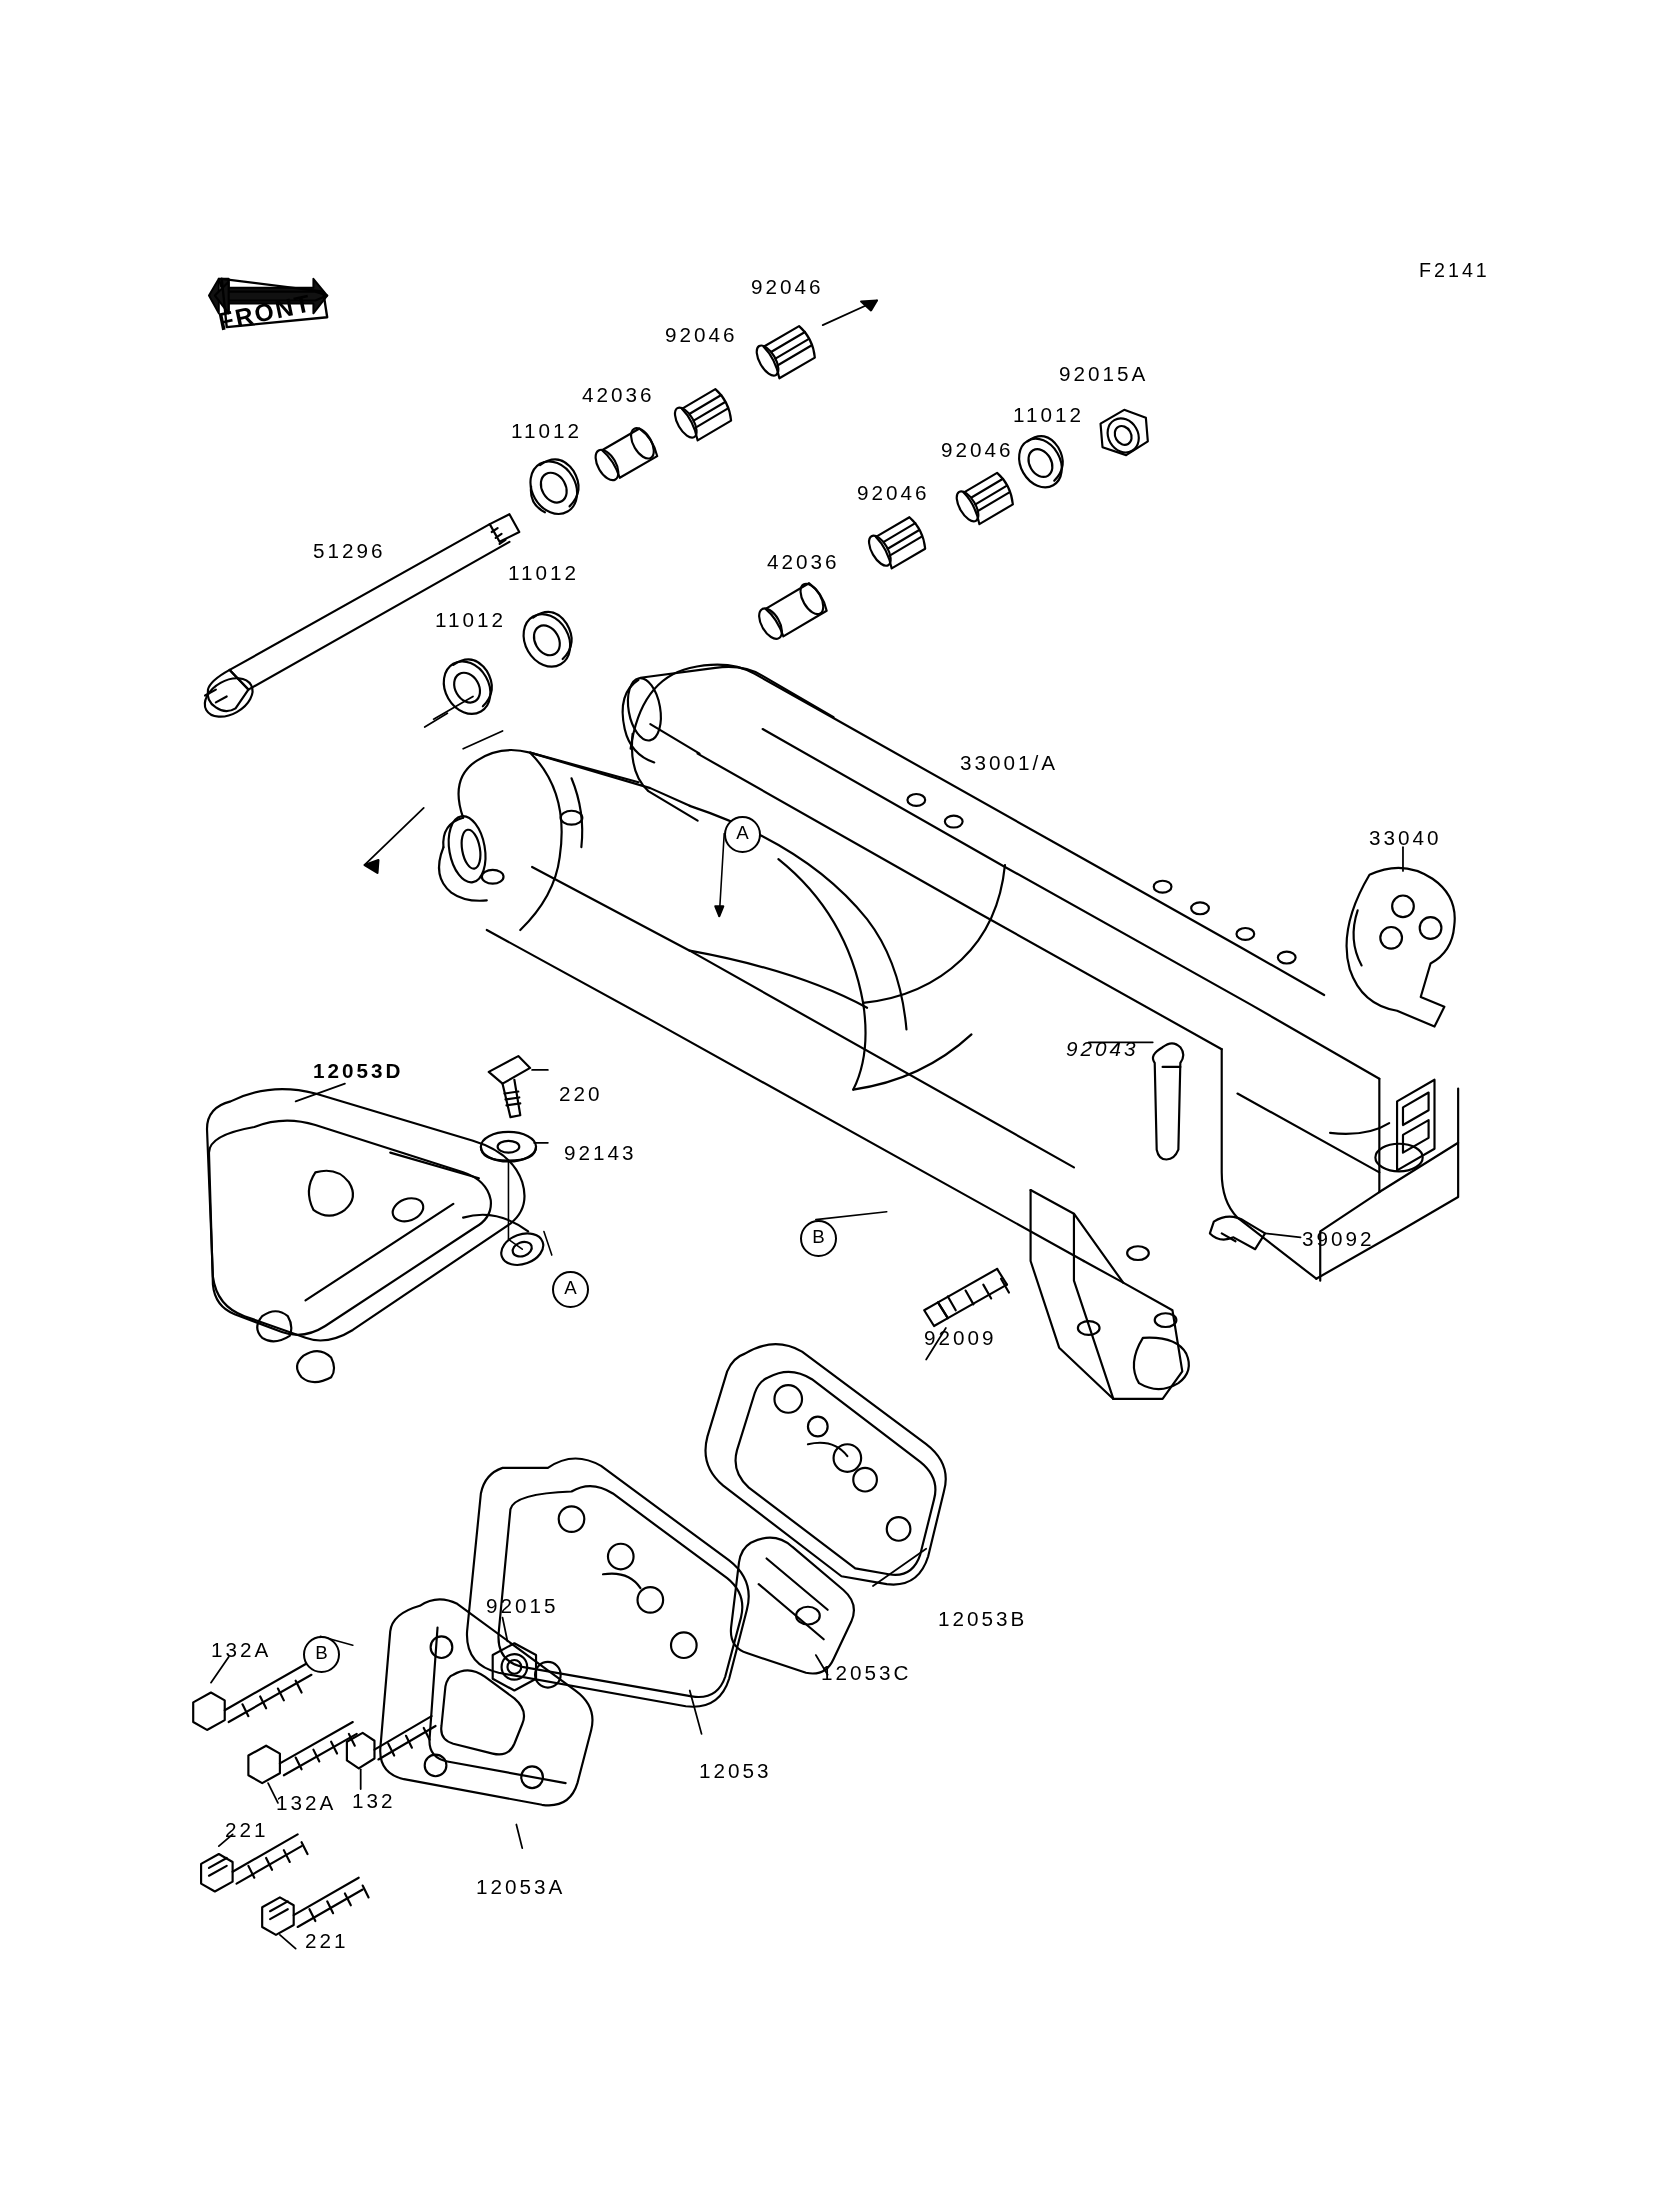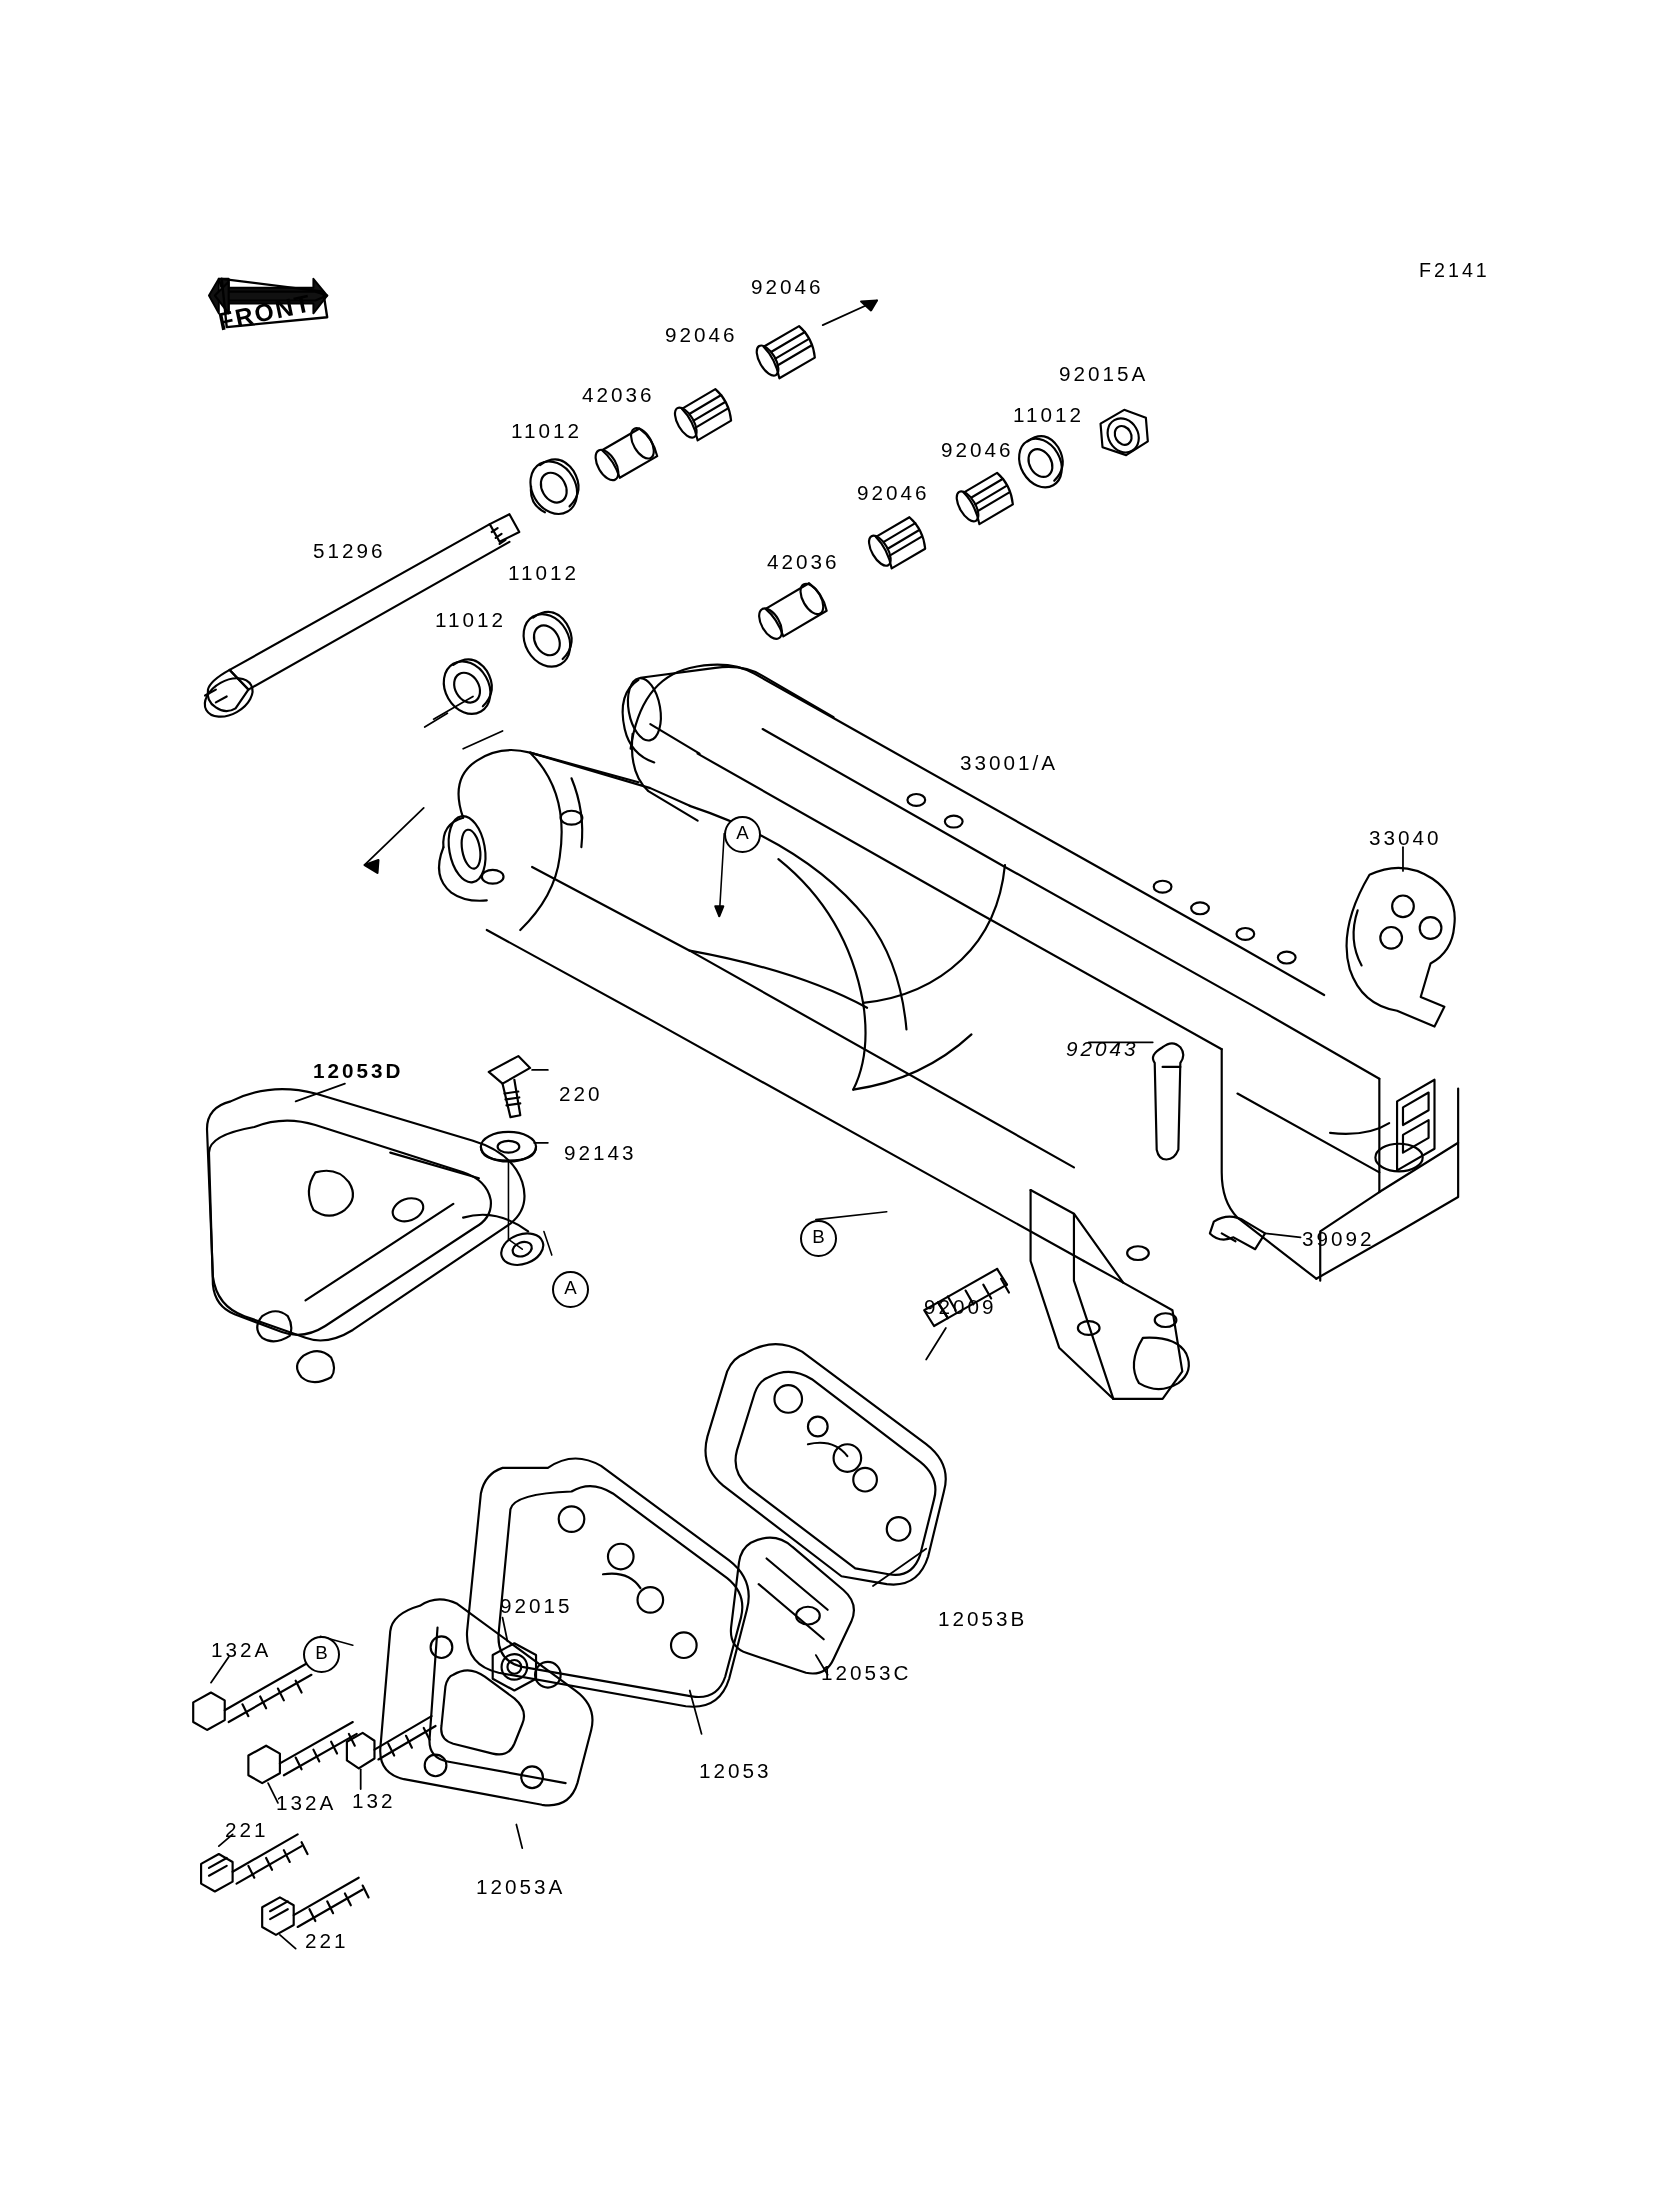--- a/index.html
+++ b/index.html
@@ -414,23 +414,23 @@
     <div class="label" style="left: 508px; top: 563px;">11012</div>
     <div class="label" style="left: 767px; top: 552px;">42036</div>
     <div class="label" style="left: 435px; top: 610px;">11012</div>
     <div class="label" style="left: 960px; top: 753px;">33001/A</div>
     <div class="label" style="left: 1369px; top: 800px; margin-top: 28px;">33040</div>
     <div class="label" style="left: 1066px; top: 1039px; font-style: italic;">92043</div>
     <div class="label" style="left: 313px; top: 1061px; font-weight: bold;">12053D</div>
     <div class="label" style="left: 559px; top: 1084px;">220</div>
     <div class="label" style="left: 564px; top: 1143px;">92143</div>
     <div class="label" style="left: 1302px; top: 1229px;">39092</div>
-    <div class="label" style="left: 924px; top: 1297px;">92009</div>
+    <div class="label" style="left: 924px; top: 1328px;">92009</div>
     <div class="label" style="left: 938px; top: 1609px;">12053B</div>
-    <div class="label" style="left: 500px; top: 1596px;">92015</div>
+    <div class="label" style="left: 470px; top: 1596px; padding-left: 16px;">92015</div>
     <div class="label" style="left: 821px; top: 1663px;">12053C</div>
     <div class="label" style="left: 211px; top: 1640px;">132A</div>
     <div class="label" style="left: 276px; top: 1793px;">132A</div>
     <div class="label" style="left: 352px; top: 1791px;">132</div>
     <div class="label" style="left: 699px; top: 1761px;">12053</div>
     <div class="label" style="left: 225px; top: 1820px;">221</div>
     <div class="label" style="left: 476px; top: 1877px;">12053A</div>
     <div class="label" style="left: 305px; top: 1931px;">221</div>
     <div class="callout" style="left: 724px; top: 816px;">A</div>
     <div class="callout" style="left: 552px; top: 1271px;">A</div>

